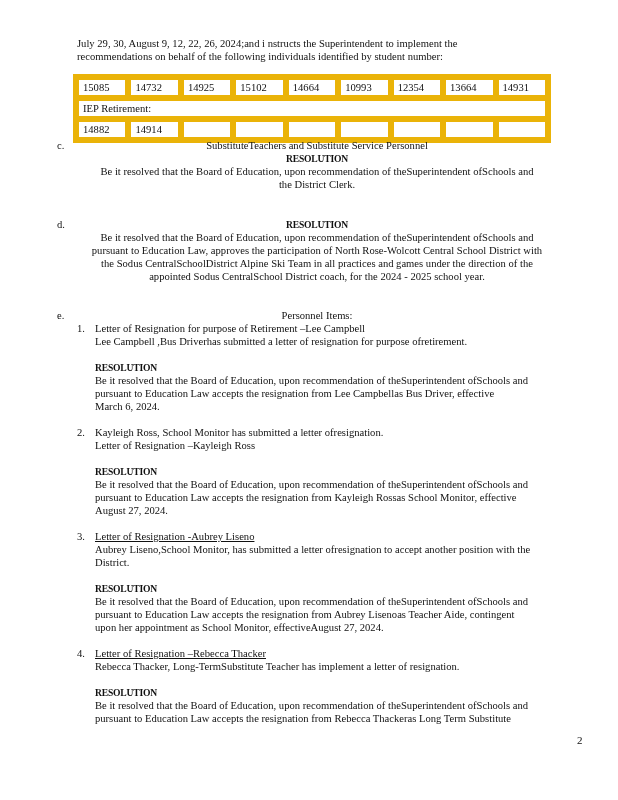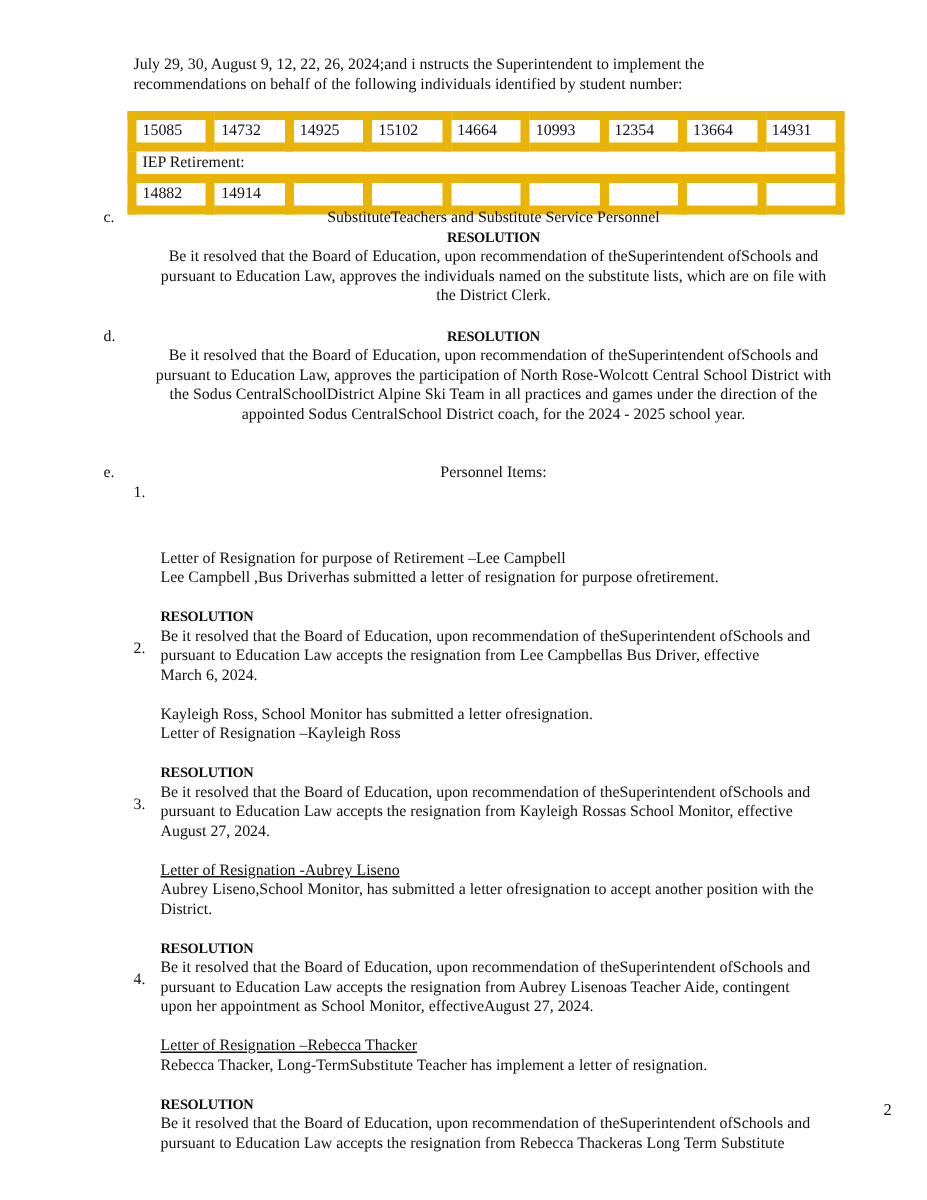--- a/index.html
+++ b/index.html
@@ -1,37 +1,37 @@
 <!DOCTYPE html>
 <html><head>
 <meta charset="utf-8">
 <style>
   html, body { margin: 0; padding: 0; background: #ffffff; }
   body {
     width: 618px; height: 800px; position: relative; overflow: hidden;
     font-family: "Liberation Serif", "DejaVu Serif", serif;
     font-size: 10.6px; color: #111111; line-height: 13px;
   }
-  .page { position: absolute; left: 16px; top: 0; width: 519px; height: 800px; }
+  .page { position: absolute; left: 4px; top: 0; width: 519px; height: 800px; }
   .intro { position: absolute; left: 73px; top: 37px; width: 480px; }
   table.ids {
     position: absolute; left: 69px; top: 74px; width: 478px;
     border-collapse: collapse; table-layout: fixed;
   }
   table.ids td {
     border: 6px solid #eab308; height: 15px; padding: 0 0 0 4px;
     font-size: 10.6px; line-height: 15px; vertical-align: middle;
   }
   .sec { position: absolute; left: 53px; width: 500px; }
   .sec .mark { position: absolute; left: 0; top: 0; }
   .sec .body { margin-left: 20px; text-align: center; }
   .res { font-weight: bold; font-size: 9.6px; letter-spacing: -0.2px; }
   .item { position: absolute; left: 73px; width: 480px; }
   .item .num { position: absolute; left: 0; top: 0; }
-  .item .body { margin-left: 18px; margin-top: 44px; }
+  .item .body { margin-left: 18px; }
   .gap { height: 13px; }
   .u { text-decoration: underline; }
   .pagenum { position: absolute; left: 573px; top: 734px; font-size: 11px; }
 </style>
 </head>
 <body>
 
 <div class="page">
 
   <div class="intro">
@@ -68,21 +68,20 @@
     </tr>
   </tbody>
     </table>
 
   <div class="sec" style="top:139px;">
     <span class="mark">c.</span>
     <div class="body">
       <div>SubstituteTeachers   and Substitute   Service Personnel</div>
       <div class="res">RESOLUTION</div>
       <div>Be it resolved  that the Board of Education,  upon recommendation  of theSuperintendent    ofSchools and</div>
-      <div>pursuant   to Education  Law, approves  the individuals   named on the substitute  lists,  which  are on file with</div>
       <div>the District  Clerk.</div>
     </div>
   </div>
 
   <div class="sec" style="top:218px;">
     <span class="mark">d.</span>
     <div class="body">
       <div class="res">RESOLUTION</div>
       <div>Be it resolved  that the Board of Education,  upon recommendation  of theSuperintendent    ofSchools and</div>
       <div>pursuant   to Education  Law, approves  the participation  of North Rose-Wolcott Central School District with</div>

